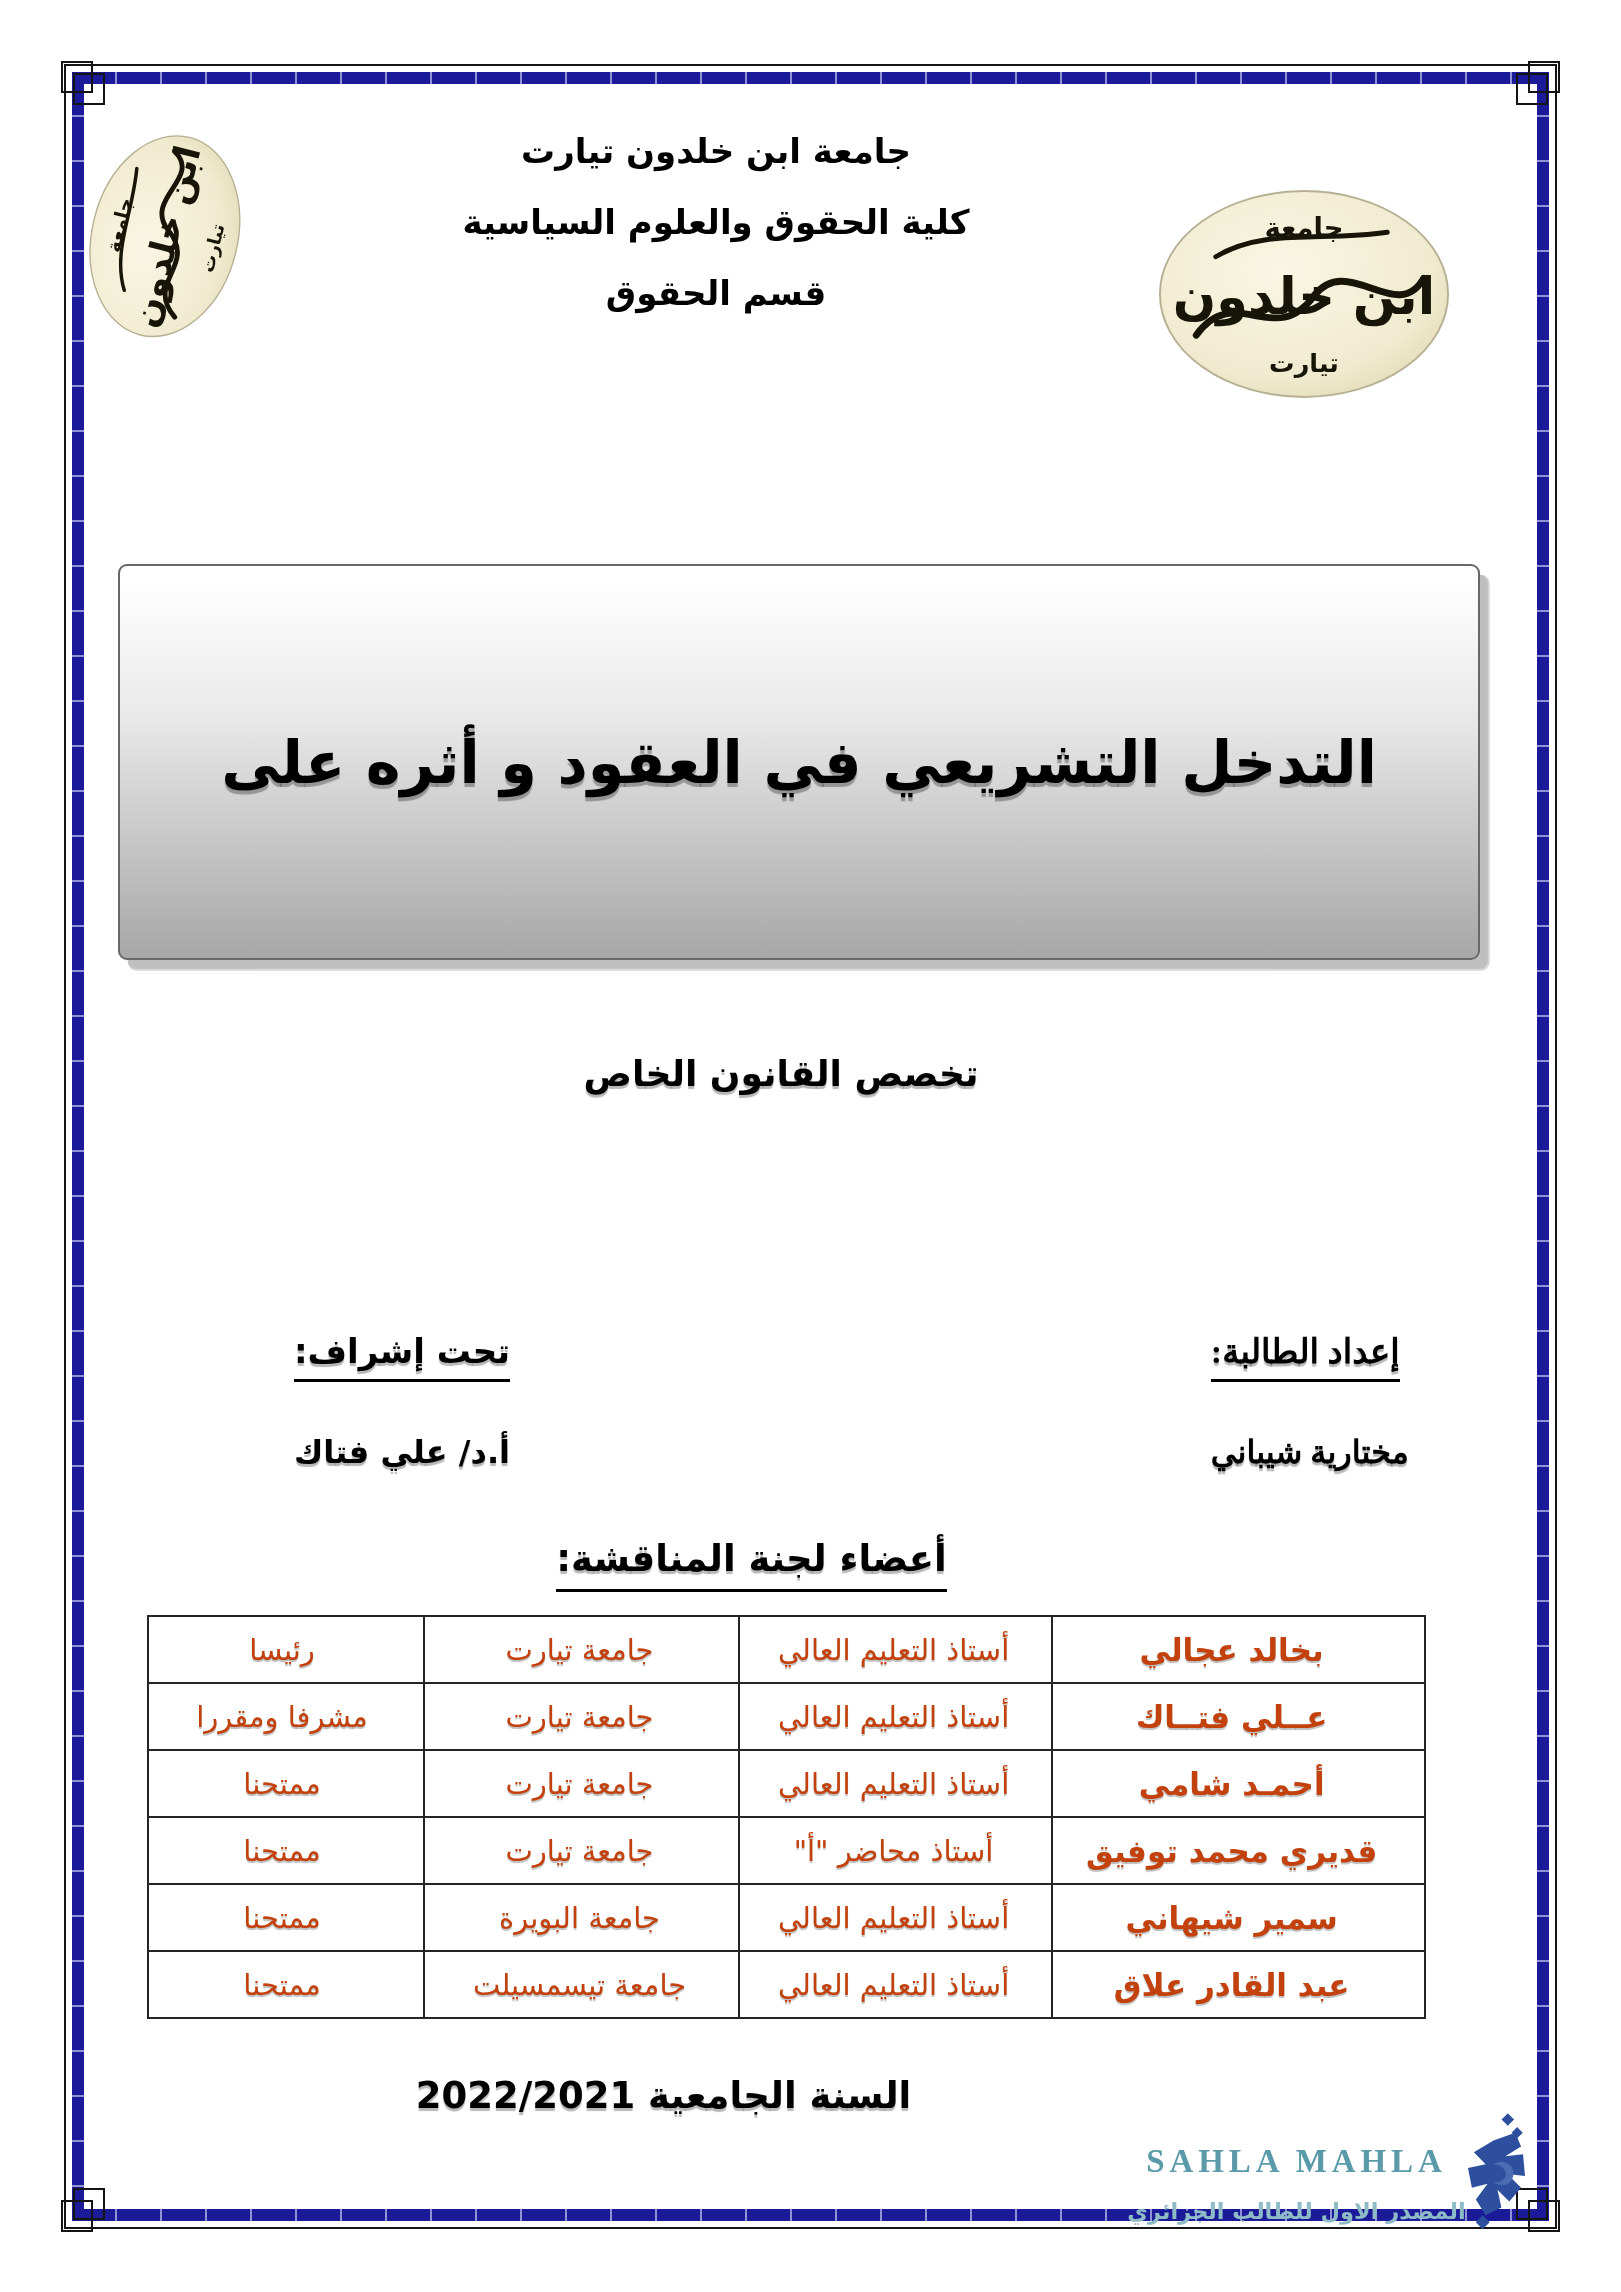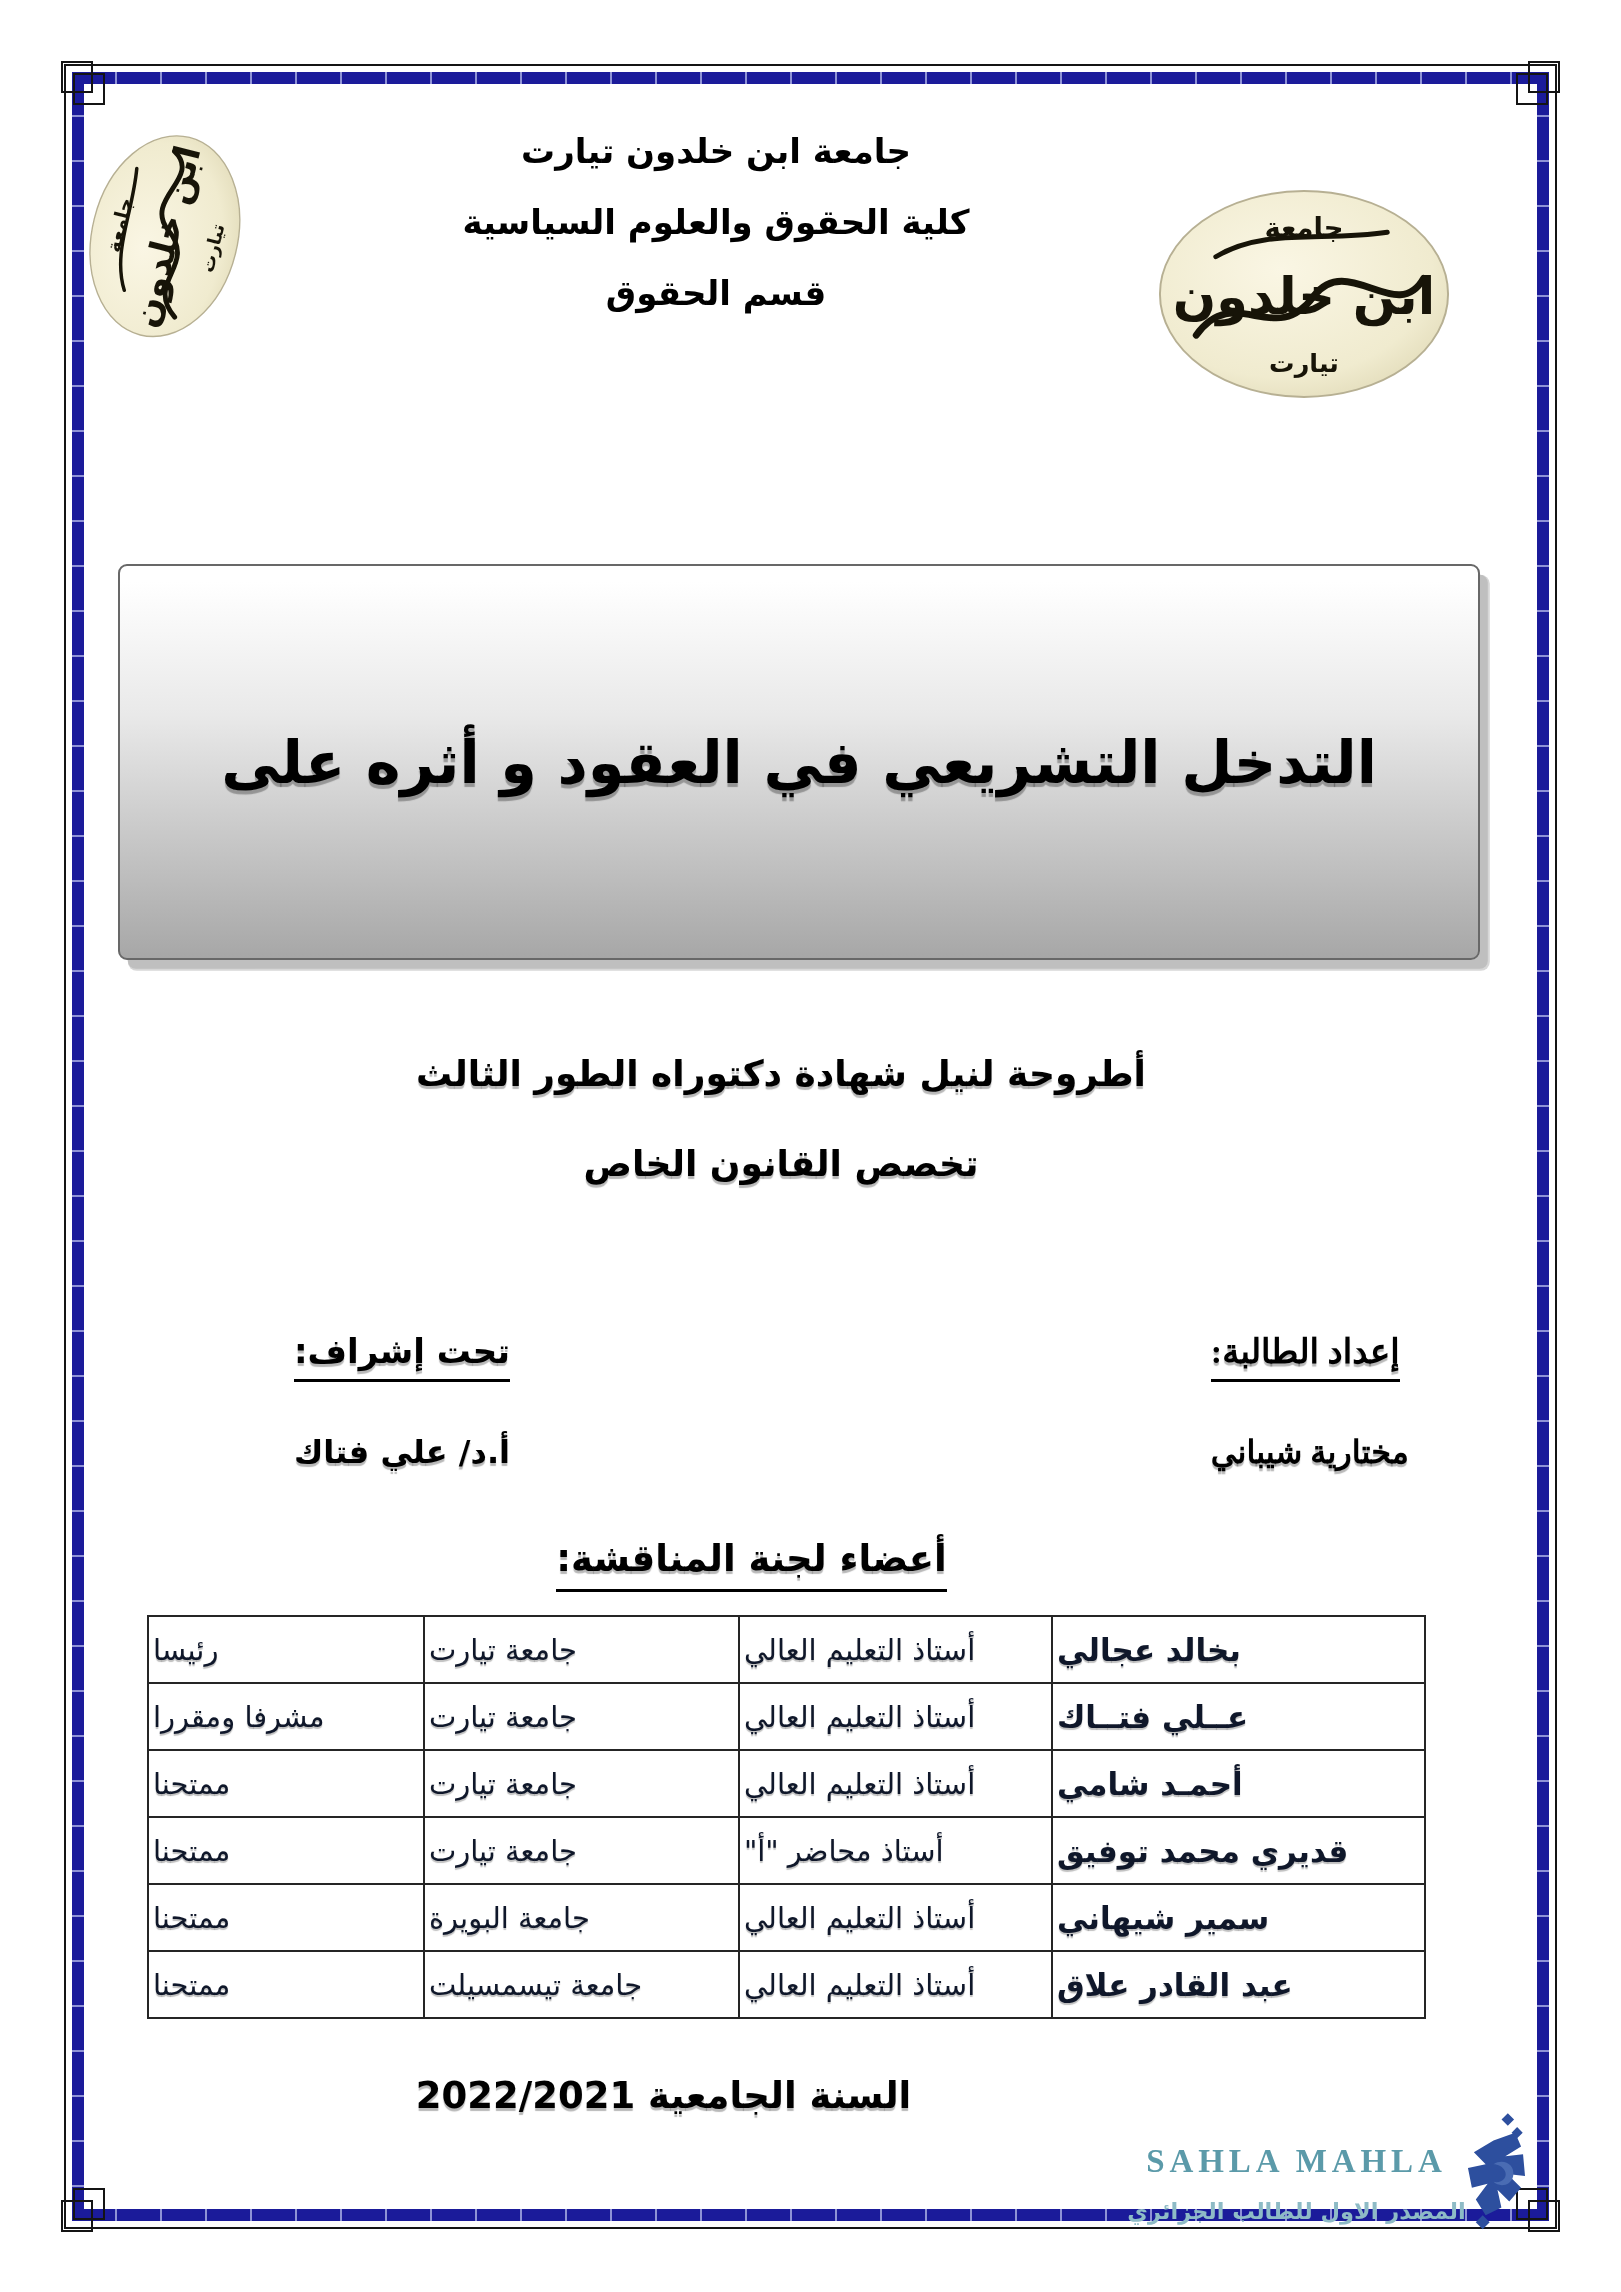--- a/index.html
+++ b/index.html
@@ -47,22 +47,22 @@
     text-shadow:0 2.9px 1px rgba(0,0,0,.28);}
   .byline-student{right:212px;text-align:left;font-family:Liberation Serif, serif;}
   .byline-supervisor{left:250px;width:304px;text-align:center;}
   
   .committee-heading{position:absolute;left:0;right:118px;top:1537px;text-align:center;
     font-size:37px;font-weight:700;color:#000;text-shadow:0 2.9px 1px rgba(0,0,0,.28);}
   .committee-heading span{display:inline-block;border-bottom:3.9px solid #000;padding-bottom:8.8px;}
   .committee-table{position:absolute;right:195px;top:1615px;border-collapse:collapse;
     table-layout:fixed;width:1277px;direction:rtl;}
   .committee-table td{border:2px solid #252525;height:65px;vertical-align:middle;
-    font-size:29px;color:#0f172a;text-shadow:0 2px 1px rgba(0,0,0,.25);
-    text-align:left;padding:0 7.8px 0 3.9px;overflow:hidden;white-space:nowrap;}
+    font-size:29px;color:#c2410c;text-shadow:0 2px 1px rgba(0,0,0,.25);
+    text-align:center;padding:0 7.8px 0 3.9px;overflow:hidden;white-space:nowrap;}
   .committee-table td.c-name{font-weight:700;font-size:31px;padding-right:17.6px;}
   .committee-table td.c-role{padding-right:11.8px;}
   
   .footer{position:absolute;left:0;right:294px;top:2074px;text-align:center;
     font-size:37px;font-weight:700;color:#000;text-shadow:0 2.9px 1px rgba(0,0,0,.28);}
   
   .watermark{position:absolute;left:1125px;top:2143px;width:343px;text-align:center;z-index:5;}
   .wm-brand{font-family:"Liberation Serif",serif;font-weight:700;font-size:33px;
     letter-spacing:4.9px;color:#5b9aa9;white-space:nowrap;}
   .wm-tagline{font-size:22.5px;font-weight:700;color:#8ebbc6;margin-top:18px;white-space:nowrap;}
@@ -121,21 +121,20 @@
     <div>جامعة ابن خلدون تيارت</div>
     <div>كلية الحقوق والعلوم السياسية</div>
     <div>قسم الحقوق</div>
   </div>
 
   <div class="title-box">
     <div class="t-line">التدخل التشريعي في العقود و أثره على</div>
   </div>
 
   <div class="subtitle">
-    <div>أطروحة لنيل شهادة دكتوراه الطور الثالث</div>
     <div>تخصص القانون الخاص</div>
   </div>
 
   <div class="byline byline-student">
     <div class="lbl"><span>إعداد الطالبة:</span></div>
     <div class="nm">مختارية شيباني</div>
   </div>
 
   <div class="byline byline-supervisor">
     <div class="lbl"><span>تحت إشراف:</span></div>

